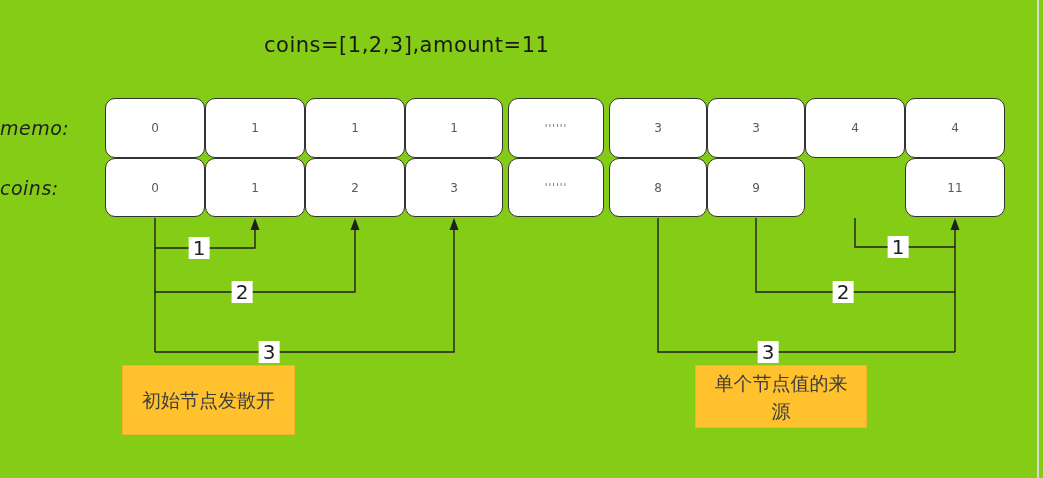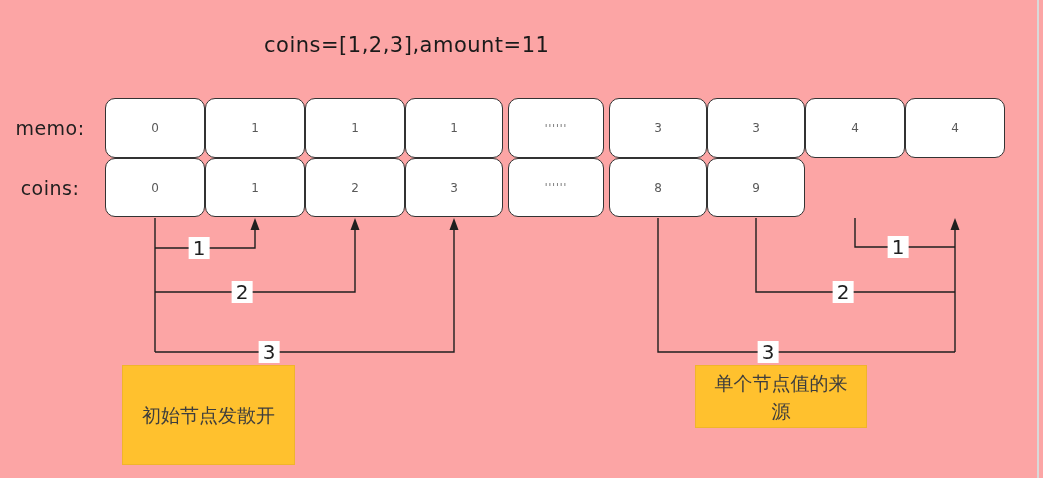--- a/index.html
+++ b/index.html
@@ -1,29 +1,29 @@
 <!DOCTYPE html>
 <html><head>
 <meta charset="utf-8">
 <style>
   html,body{margin:0;padding:0;background:#ffffff;}
   .canvas{
     position:relative;
     width:1043px;height:478px;
-    background:#fca5a5;
+    background:#84cc16;
     font-family:"DejaVu Sans","Liberation Sans",sans-serif;
     overflow:hidden;
   }
   .title{
     position:absolute;left:264px;top:33px;
     font-size:21px;color:#1a1a1a;letter-spacing:0.5px;
   }
   .row-label{
-    position:absolute;left:0;width:100px;text-align:center;
-    font-size:19px;color:#1f1f1f;letter-spacing:0.5px;
+    position:absolute;left:0;width:100px;text-align:left;
+    font-size:19px;color:#1f1f1f;letter-spacing:0.5px;font-style:italic;
   }
   .row-label.memo{top:117px;}
   .row-label.amount{top:177px;}
   .cell{
     position:absolute;box-sizing:border-box;
     border:1px solid #333333;border-radius:10px;
     background:#ffffff;
     display:flex;align-items:center;justify-content:center;
     font-size:12px;color:#595959;
   }
@@ -44,21 +44,21 @@
     position:absolute;z-index:2;transform:translate(-50%,-50%);
     background:#ffffff;padding:0 4px;
     font-size:20px;color:#1f1f1f;line-height:22px;
   }
   .caption{
     position:absolute;z-index:2;box-sizing:border-box;
     background:#FFC12E;border:1px solid rgba(0,0,0,0.06);
     display:flex;align-items:center;justify-content:center;text-align:center;
     font-size:19px;color:#3d3d3d;line-height:28px;
   }
-  .caption.left{left:122px;top:365px;width:173px;height:100px;}
+  .caption.left{left:122px;top:365px;width:173px;height:70px;}
   .caption.right{left:695px;top:365px;width:172px;height:63px;padding:0 14px;}
   .right-edge{
     position:absolute;left:1037px;top:0;width:2px;height:478px;
     background:#d9d9d9;
   }
 </style>
 </head>
 <body>
 
 <div class="canvas">
@@ -78,20 +78,21 @@
   <div class="cell rowA c7">4</div>
   <div class="cell rowA c8">4</div>
 
   <div class="cell rowB c0">0</div>
   <div class="cell rowB c1">1</div>
   <div class="cell rowB c2">2</div>
   <div class="cell rowB c3">3</div>
   <div class="cell rowB c4 ell">''''''</div>
   <div class="cell rowB c5">8</div>
   <div class="cell rowB c6">9</div>
+  <div class="cell rowB c8">11</div>
 
   <svg class="arrows" width="1043" height="478" viewBox="0 0 1043 478">
     <g stroke="#1f1f1f" stroke-width="1.4" fill="none">
 
       <path d="M155 218 L155 352"></path>
       <path d="M155 248 L255 248 L255 229"></path>
       <path d="M155 292 L355 292 L355 229"></path>
       <path d="M155 352 L454 352 L454 229"></path>
 
       <path d="M855 218 L855 247 L955 247"></path>

